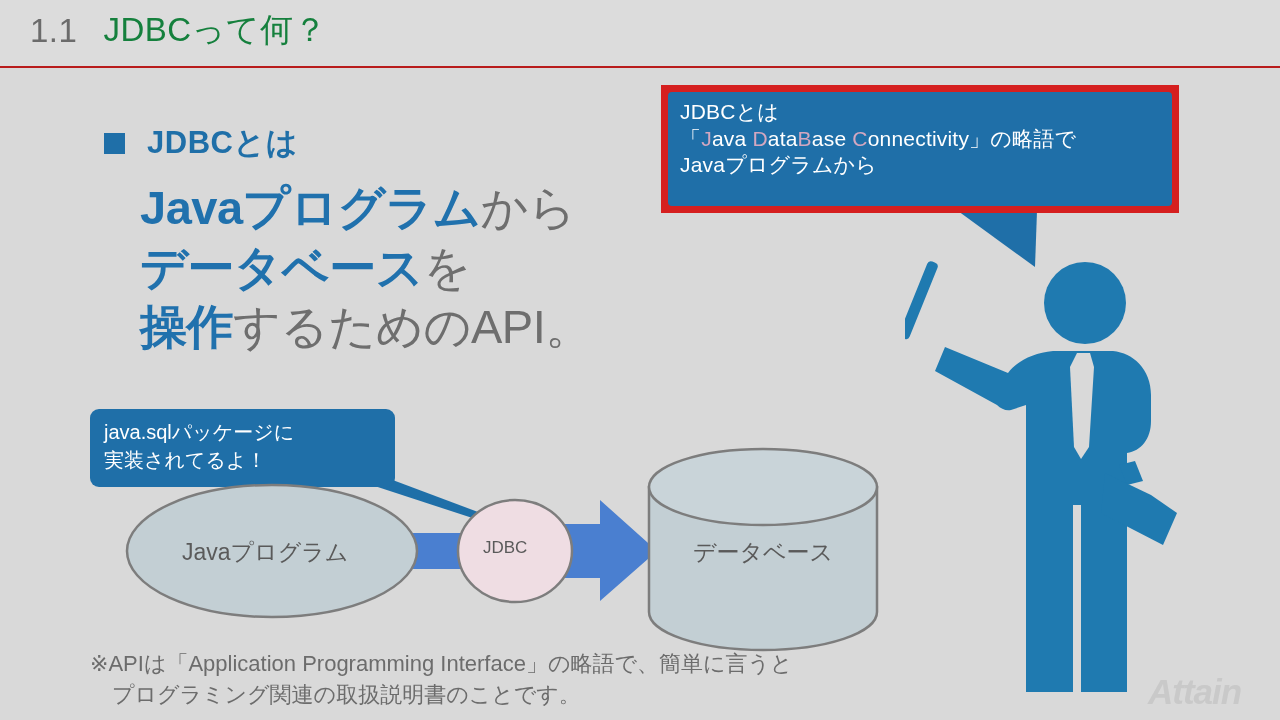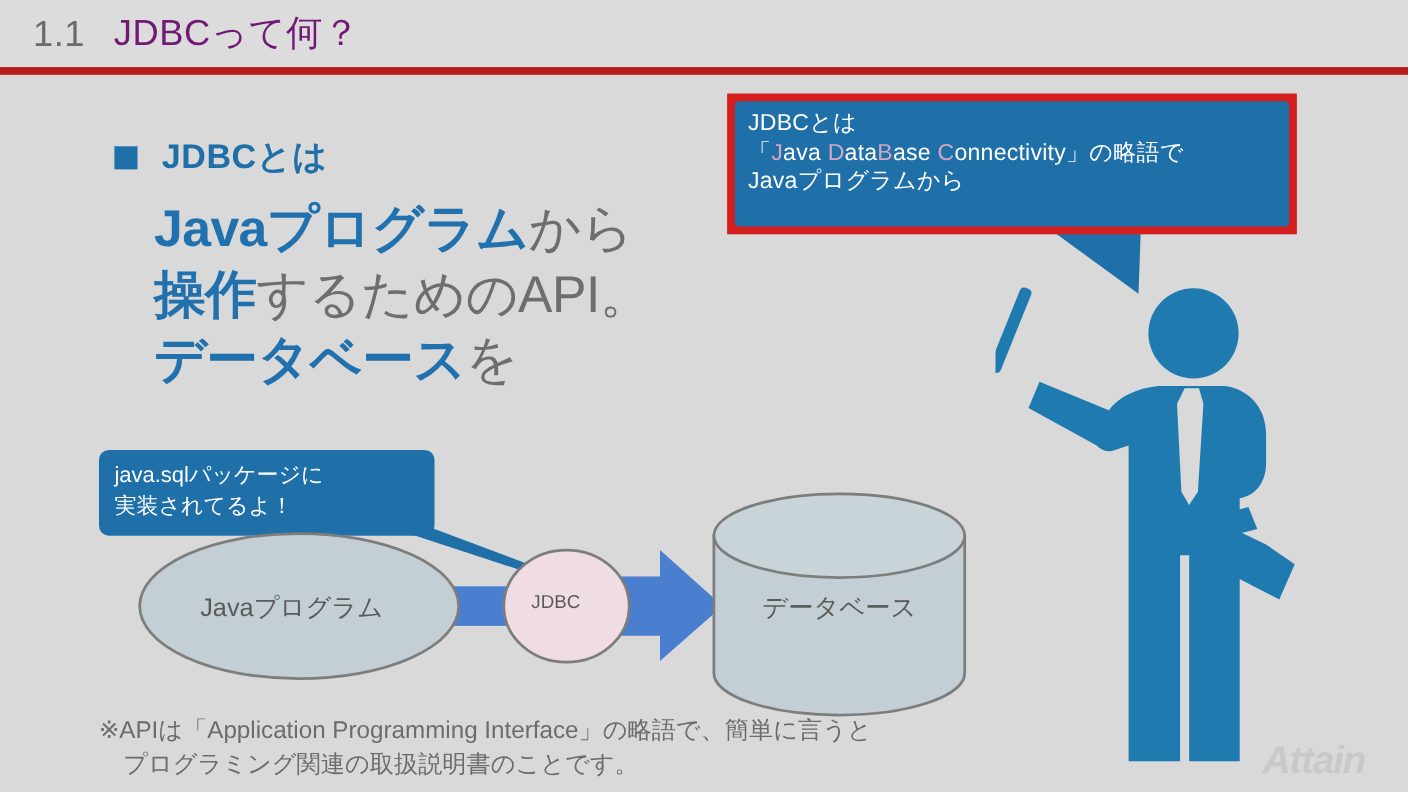--- a/index.html
+++ b/index.html
@@ -18,40 +18,40 @@
     overflow: hidden;
   }
 
   
   #header {
     position: absolute;
     left: 0; top: 0;
     width: 1280px;
     height: 68px;
     background: #dcdcdc;
-    border-bottom: 7px solid #b91c1c;
+    border-bottom: 2px solid #b91c1c;
     box-sizing: border-box;
   }
   #header-inner {
     position: absolute;
     left: 30px;
     top: 8px;
     display: flex;
     align-items: center;
     gap: 26px;
   }
   .hdr-num {
     font-size: 33px;
     color: #6b6b6b;
     font-weight: 400;
     letter-spacing: 0.5px;
   }
   .hdr-title {
     font-size: 33px;
-    color: #701a75;
+    color: #15803d;
     font-weight: 400;
     letter-spacing: 0.5px;
   }
 
   
   #bullet-row {
     position: absolute;
     left: 104px;
     top: 122px;
     display: flex;
@@ -203,22 +203,22 @@
     </div>
   </div>
 
   <div id="bullet-row">
     <span id="bullet-square"></span>
     <span id="bullet-label">JDBCとは</span>
   </div>
 
   <div id="bigtext">
     <div><span class="hl">Javaプログラム</span><span class="pl">から</span></div>
+    <div><span class="hl">データベース</span><span class="pl">を</span></div>
     <div><span class="hl">操作</span><span class="pl">するためのAPI。</span></div>
-    <div><span class="hl">データベース</span><span class="pl">を</span></div>
   </div>
 
   <svg id="callout-tail" viewBox="0 0 90 58">
     <polygon points="3,0 82,0 80,56" fill="#1f6fa8"></polygon>
   </svg>
 
   <div id="red-callout">
     <div id="red-callout-inner">
       <div id="red-callout-text"><span>JDBCとは</span><br><span>「</span><span class="acro">J</span><span>ava </span><span class="acro">D</span><span>ata</span><span class="acro">B</span><span>ase </span><span class="acro">C</span><span>onnectivity」の略語で</span><br><span>Javaプログラムから</span><br></div>
     </div>

